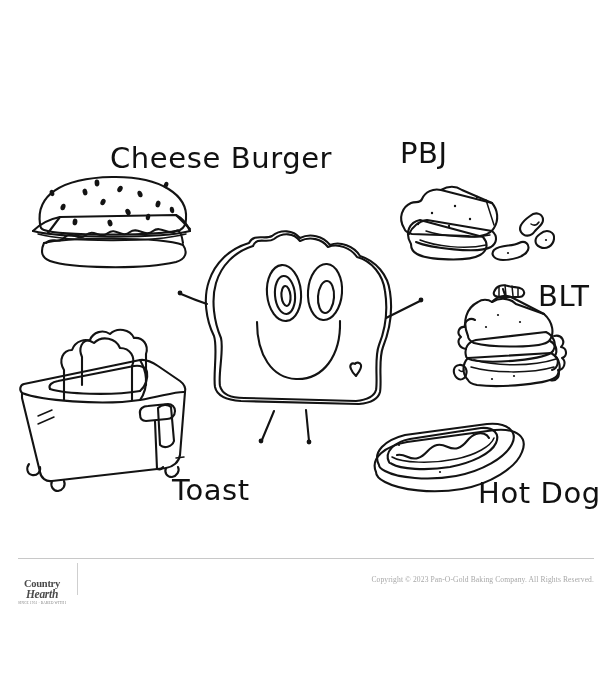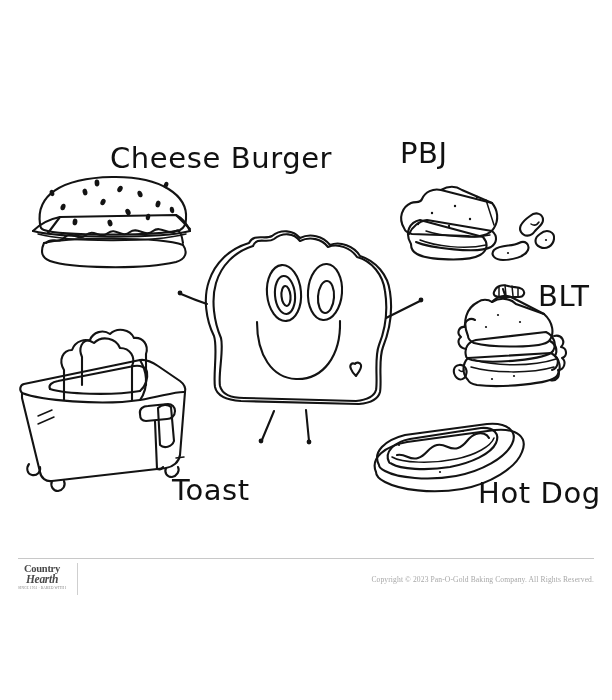--- a/index.html
+++ b/index.html
@@ -106,20 +106,21 @@
     position: relative;
     display: block;
   }
   .brand-word {
     display: block;
     font-family: "Liberation Serif", serif;
     color: #4a4a4a;
     font-weight: bold;
     line-height: 1;
     text-align: center;
+    margin-top: 15px;
   }
   #brand-country {
     font-size: 10.5px;
     letter-spacing: -0.3px;
   }
   #brand-hearth {
     font-size: 11.5px;
     letter-spacing: -0.3px;
     margin-top: -1px;
     font-style: italic;

